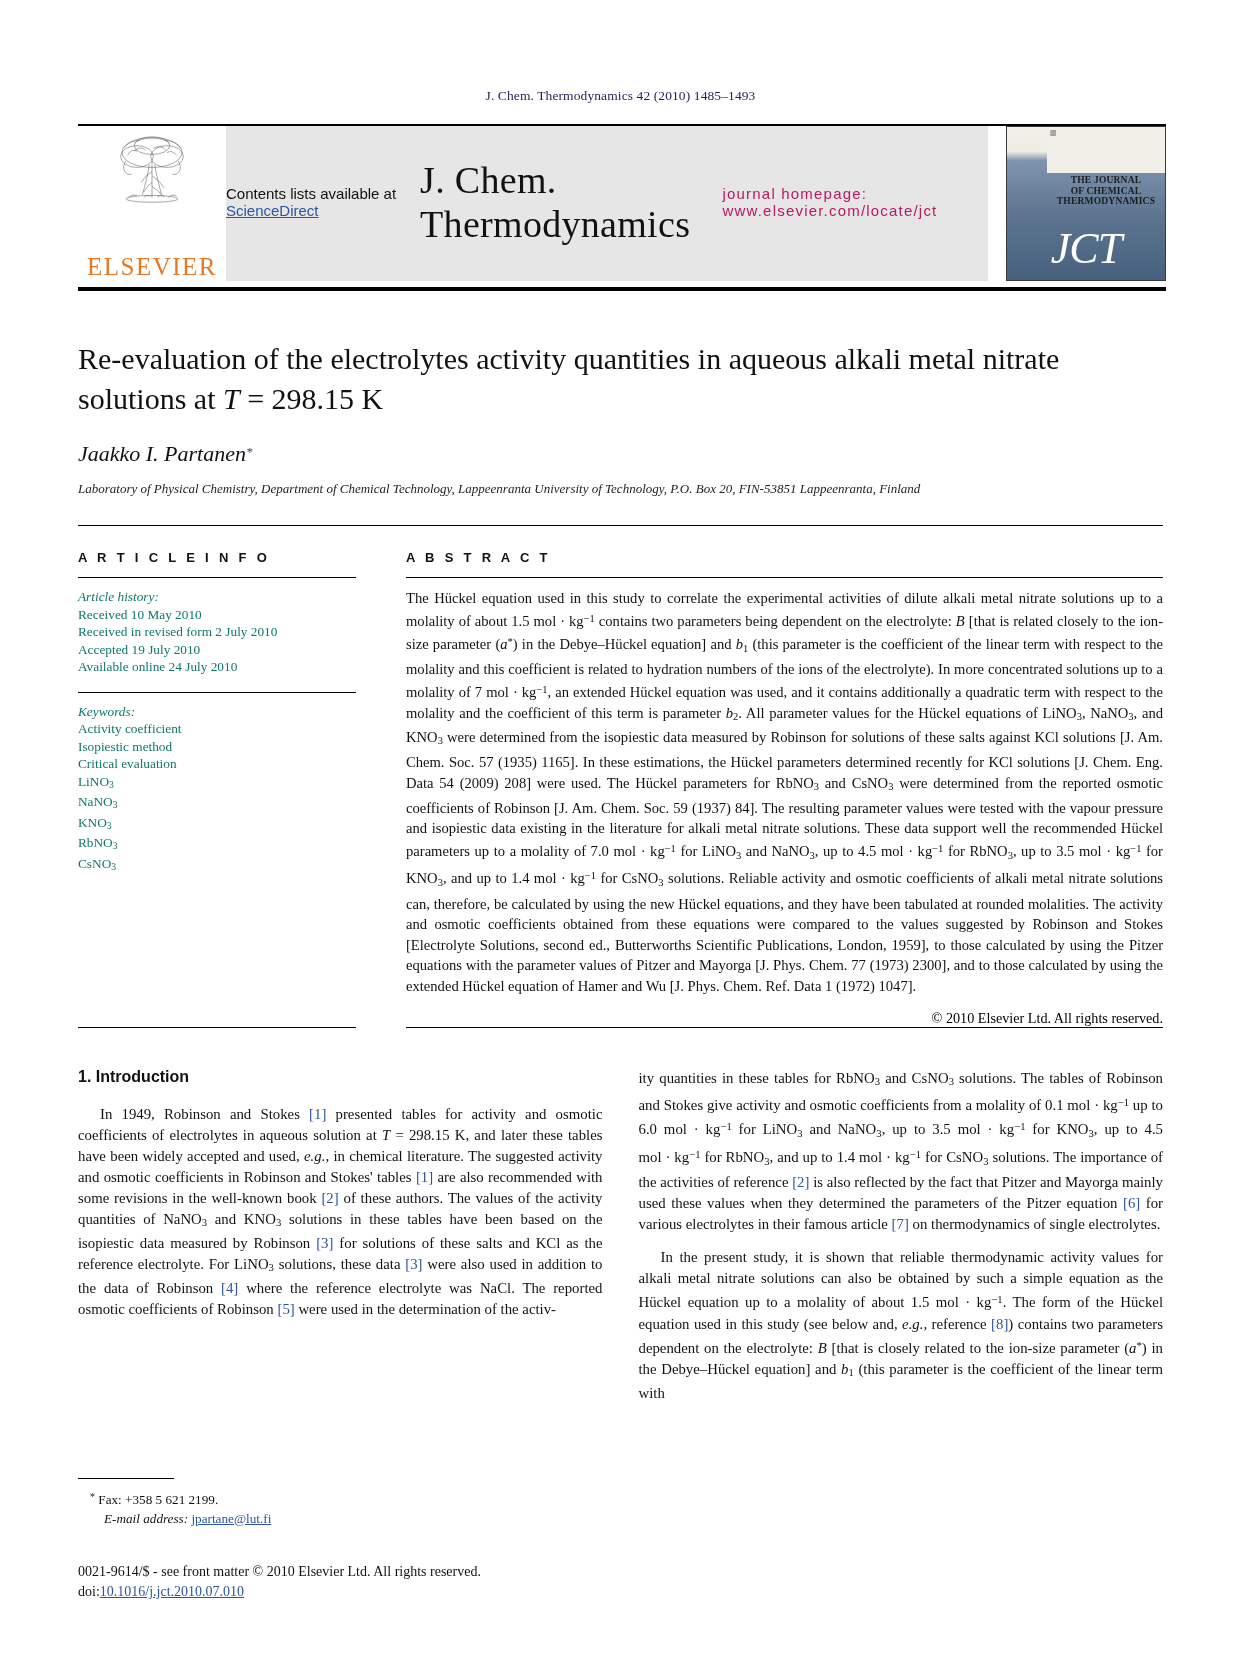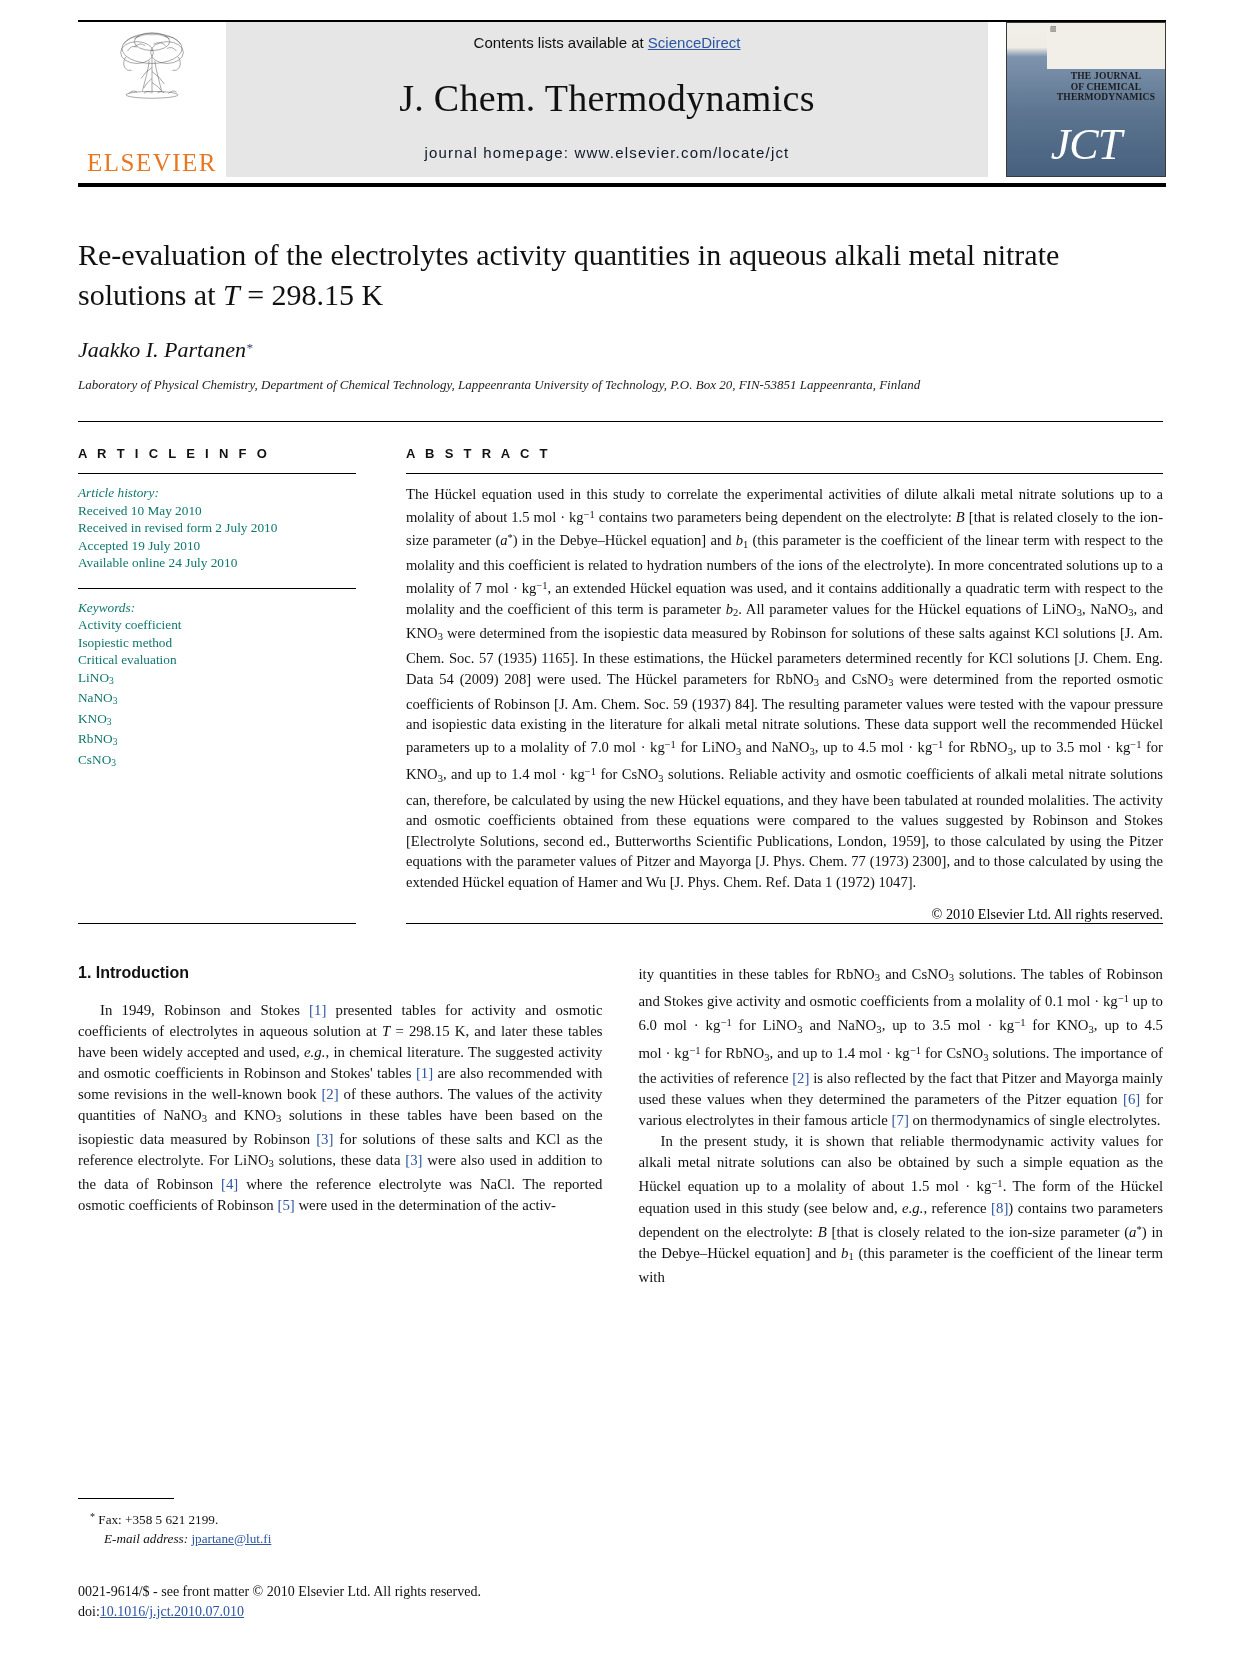--- a/index.html
+++ b/index.html
@@ -66,21 +66,21 @@
     font-size: 25px;
     letter-spacing: 1.5px;
     color: #E87722;
     font-weight: 400;
     margin-top: 2px;
   }
   .banner-mid {
     flex: 1 1 auto;
     background: #e6e6e6;
     display: flex;
-    flex-direction: column;
+    flex-direction: row;
     align-items: center;
     justify-content: space-between;
     padding: 12px 0 16px 0;
   }
   .contents-line {
     font-size: 15px;
     color: #111;
     font-family: "Liberation Sans", sans-serif;
   }
   .contents-line .sd {
@@ -89,21 +89,21 @@
   .journal-title {
     font-size: 38px;
     font-family: "Liberation Serif", serif;
     color: #111;
     letter-spacing: 0.3px;
   }
   .homepage-line {
     font-size: 15px;
     font-family: "Liberation Sans", sans-serif;
     letter-spacing: 1.2px;
-    color: #0f172a;
+    color: #be185d;
   }
   .cover-cell {
     width: 118px;
     flex: 0 0 118px;
     margin-left: 18px;
     border: 1px solid #3a3a3a;
     background: linear-gradient(180deg,#f2f0ea 0%,#efece4 16%,#7e94ae 22%,#5d7590 58%,#46607e 100%);
     position: relative;
     overflow: hidden;
     padding-left: 40px;
@@ -260,21 +260,21 @@
   }
   .para {
     font-size: 14.8px;
     line-height: 21px;
     text-align: justify;
     text-indent: 22px;
     margin: 0;
     color: #111;
     hyphens: auto;
   }
-  .para + .para { margin-top: 0; }
+  .para + .para { margin-top: 12px; }
   .ref { color: #2b55a3; }
   .lnk { color: #2b55a3; }
   i { font-style: italic; }
 
   
   .footnote {
     position: absolute;
     left: 78px;
     top: 1478px;
     width: 520px;
@@ -301,20 +301,21 @@
     color: #111;
   }
   sub { font-size: 0.72em; vertical-align: -0.22em; }
   sup { font-size: 0.72em; vertical-align: 0.42em; }
 </style>
 </head>
 <body>
 
 <div class="page">
 
+  <div class="runhead">J. Chem. Thermodynamics 42 (2010) 1485–1493</div>
 
   <div class="banner-wrap">
     <div class="banner-rule-top"></div>
     <div class="banner">
 
       <div class="elsevier-cell">
         <svg class="tree-logo" viewBox="0 0 112 110">
           <g stroke="#4a4a4a" stroke-width="0.7" fill="none">
             <ellipse cx="56" cy="30" rx="44" ry="22"></ellipse>
             <ellipse cx="34" cy="36" rx="24" ry="16"></ellipse>

